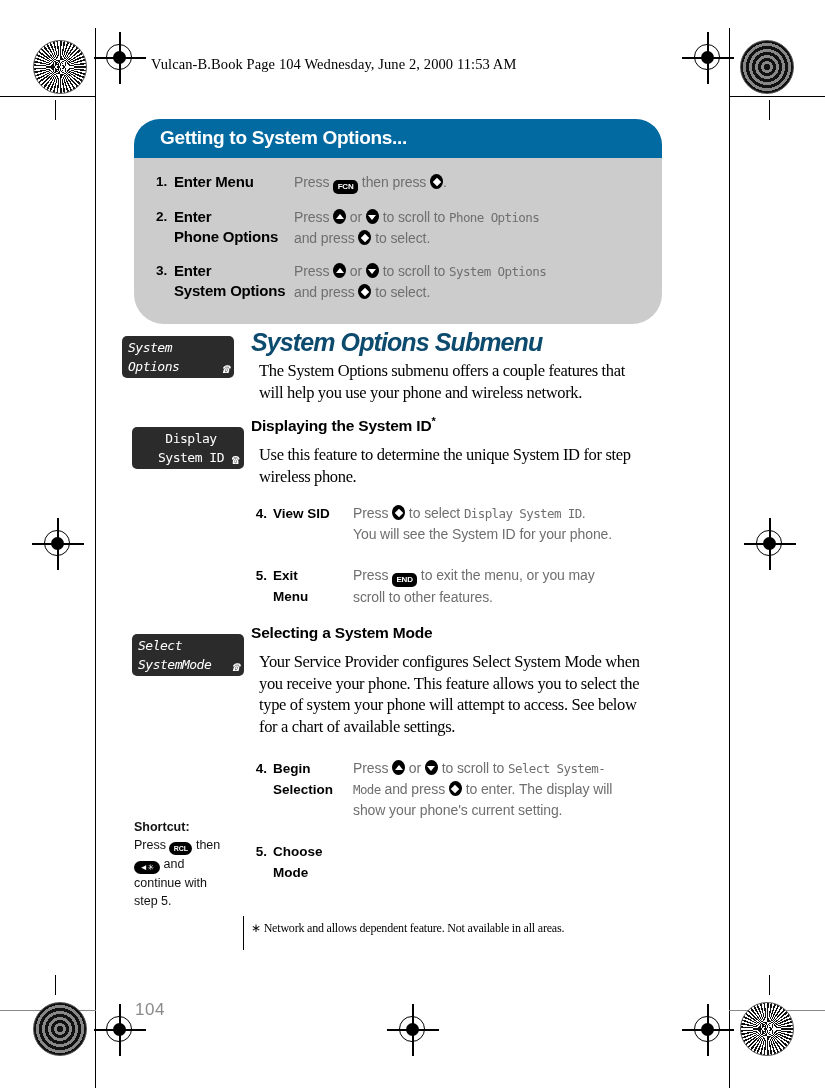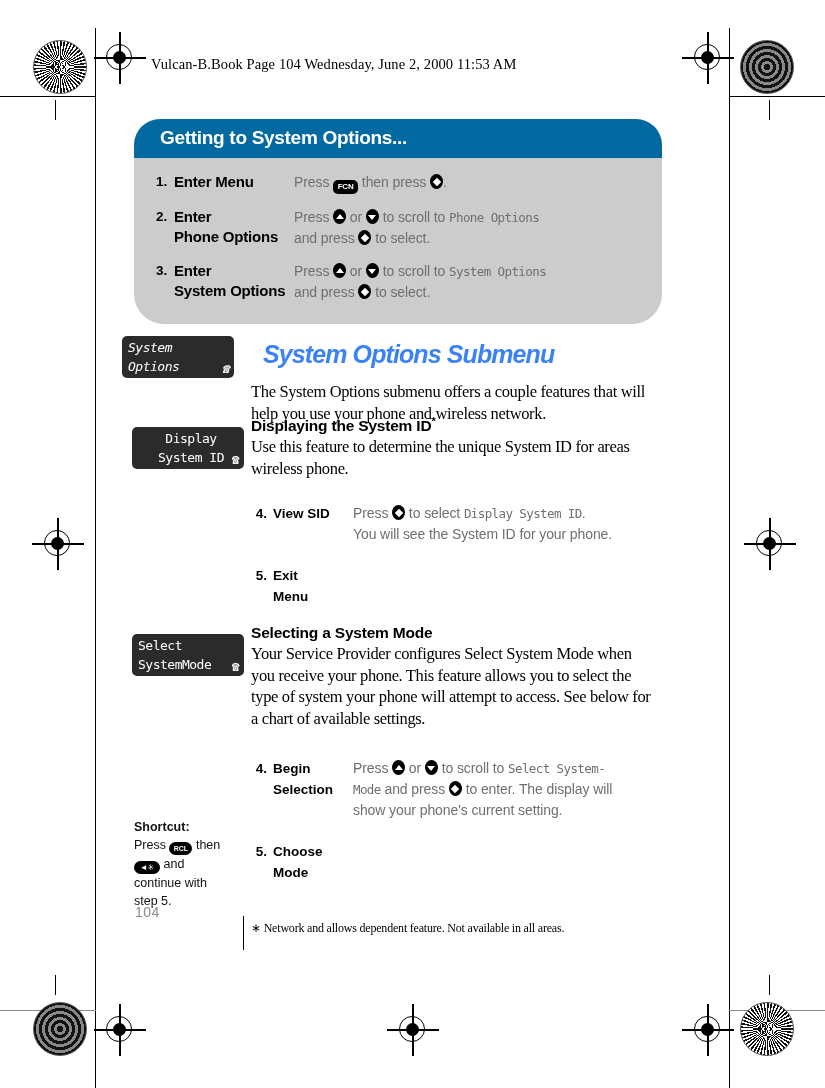--- a/index.html
+++ b/index.html
@@ -202,38 +202,38 @@
     line-height: 13px;
   }
 
   
   .main-col {
     position: absolute;
     left: 251px;
     width: 404px;
   }
   h1.sec-title {
-    margin: 12px;
+    margin: 0;
     font-size: 25px;
     font-weight: bold;
     font-style: italic;
     letter-spacing: -0.9px;
-    color: #3b82f6;
+    color: #0c4a6e;
     line-height: 29px;
   }
   h2.sub-title {
     margin: 0;
     font-size: 15.5px;
     font-weight: bold;
     color: #000;
     line-height: 21px;
     letter-spacing: -0.2px;
   }
   p.body-text {
-    margin: 0;
+    margin: 8px;
     font-family: "Liberation Serif", serif;
     font-size: 16.5px;
     line-height: 21.5px;
     color: #000;
     letter-spacing: -0.35px;
   }
   sup.ast {
     font-size: 11px;
     vertical-align: super;
     line-height: 0;
@@ -295,22 +295,22 @@
     left: 251px;
     top: 921px;
     font-family: "Liberation Serif", serif;
     font-size: 12px;
     color: #000;
     letter-spacing: -0.2px;
   }
   .folio {
     position: absolute;
     left: 135px;
-    top: 904px;
-    font-size: 14px;
+    top: 1000px;
+    font-size: 17px;
     color: #8a8a8a;
     letter-spacing: 0.5px;
   }
   .page-rule {
     position: absolute;
     background: #000;
     width: 1.2px;
   }
 </style>
 </head>
@@ -416,50 +416,54 @@
   <div class="ln">Options</div>
   <div class="phone-ico">☎</div>
 </div>
 
 <div class="lcd" style="left:132px; top:427px;text-align:center;">
   <div class="ln">Display</div>
   <div class="ln">System ID</div>
   <div class="phone-ico">☎</div>
 </div>
 
-<div class="lcd" style="left:132px; top:634px;">
+<div class="lcd" style="left:132px; top:634px;font-style:italic;">
   <div class="ln">Select</div>
   <div class="ln">SystemMode</div>
   <div class="phone-ico">☎</div>
 </div>
 
 <div class="main-col" style="top:328px;">
   <h1 class="sec-title">System Options Submenu</h1>
   <p class="body-text" style="margin-top:3px;">The System Options submenu offers a couple features that will help you use your phone and wireless network.</p>
 </div>
 
 <div class="main-col" style="top:415px;">
   <h2 class="sub-title"><span>Displaying the System ID</span><sup class="ast">*</sup></h2>
-  <p class="body-text">Use this feature to determine the unique System ID for areas wireless phone.</p>
+  <p class="body-text">Use this feature to determine the unique System ID for step wireless phone.</p>
 </div>
 
 <div class="main-col" style="top:503px;">
   <div class="mstep">
     <div class="n">4.</div>
     <div class="t">View SID</div>
     <div class="d">
       Press <span class="key key-round"><span class="gl">
             <span class="diamond"></span>
           </span></span> to select <span class="lcdtext">Display System ID</span>.<br>
       You will see the System ID for your phone.
     </div>
   </div>
   <div class="mstep" style="margin-top:20px;">
     <div class="n">5.</div>
     <div class="t">Exit<br>Menu</div>
+    <div class="d">
+      Press <span class="key key-oval">END</span> to exit the menu, or you may<br>
+      scroll to other features.
+    </div>
   </div>
 </div>
 
 <div class="main-col" style="top:622px;">
   <h2 class="sub-title">Selecting a System Mode</h2>
   <p class="body-text">Your Service Provider configures Select System Mode when you receive your phone. This feature allows you to select the type of system your phone will attempt to access. See below for a chart of available settings.</p>
 </div>
 
 <div class="main-col" style="top:758px;">
   <div class="mstep">

